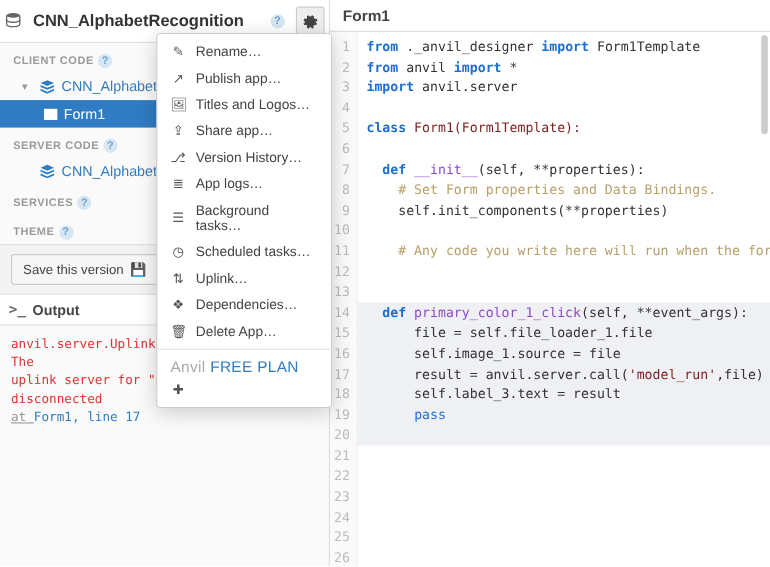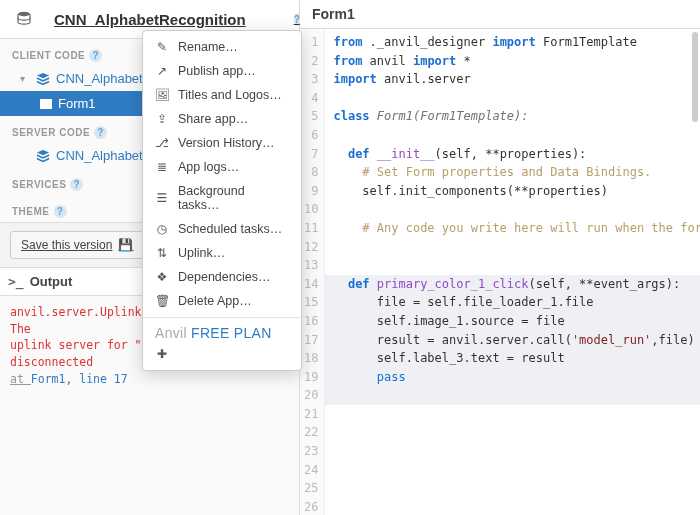--- a/index.html
+++ b/index.html
@@ -11,25 +11,24 @@
     width: 700px;
     height: 515px;
     overflow: hidden;
     position: relative;
   }
   .layout { display: flex; height: 100%; }
   .left { width: 300px; display: flex; flex-direction: column; border-right: 1px solid #ddd; background: #fafafa; }
   .right { flex: 1; display: flex; flex-direction: column; background: #fff; }
 
   .proj-header {
-    display: flex; align-items: center; padding: 6px 16px;
+    display: flex; align-items: center; padding: 6px 4px;
     border-bottom: 1px solid #ddd; background: #fff;
     font-weight: 600; font-size: 15px; color: #333;
-    gap: 22px;
-    text-decoration: underline;
+    gap: 10px;
   }
   .proj-header .db-icon { width:16px; height:16px; color:#666; }
   .proj-header .spacer { flex:1; }
   .icon-btn {
     width: 26px; height: 26px; display:flex; align-items:center; justify-content:center;
     border:1px solid transparent; border-radius:3px; cursor:pointer; color:#888;
   }
   .icon-btn.active { background:#eee; border-color:#ccc; color:#444; }
 
   .section-label {
@@ -48,21 +47,21 @@
   .tree-item .chev { color:#999; font-size:10px; width:10px; }
   .tree-item.child { padding-left: 40px; color:#fff; background:#2f7cc2; }
   .tree-item.child .form-icn { background:#fff; width:12px; height:10px; border:1px solid #fff; }
   .form-icn { width:14px; height:11px; border:1px solid currentColor; position:relative; }
   .form-icn::before { content:""; position:absolute; top:2px; left:0; right:0; border-top:1px solid currentColor; }
   .stack-icon { width:14px; height:14px; }
 
   .save-bar { padding: 8px 10px; border-top:1px solid #ddd; border-bottom:1px solid #ddd; background:#f3f3f3; display:flex; }
   .save-btn {
     background:#f7f7f7; border:1px solid #ccc; border-radius:3px; padding:6px 10px;
-    font-size:12px; cursor:pointer; display:flex; align-items:center; gap:6px; color:#444;text-decoration:underline;
+    font-size:12px; cursor:pointer; display:flex; align-items:center; gap:6px; color:#444;
   }
 
   .output-hdr {
     padding:6px 8px; border-bottom:1px solid #ddd; background:#fff;
     font-size:13px; font-weight:600; color:#444; display:flex; align-items:center; gap:6px;
   }
   .output-body {
     padding:8px 10px; font-family: Menlo, Consolas, monospace; font-size:11.5px;
     line-height:1.45; white-space:pre-wrap; word-break:break-word;
   }
@@ -87,21 +86,21 @@
   .menu .mi-icon { width:14px; text-align:center; color:#555; font-size:12px; }
   .menu .mi-link { color:#2f7cc2; }
 
   
   .right-hdr { padding:6px 12px; border-bottom:1px solid #ddd; font-size:14px; font-weight:600; color:#444; }
   .editor { flex:1; display:flex; font-family:Menlo, Consolas, monospace; font-size:12px; overflow:auto; }
   .gutter { background:#fafafa; border-right:1px solid #eee; color:#bbb; text-align:right; padding:4px 6px 4px 4px; line-height:1.55; user-select:none; }
   .code { padding:4px 8px; line-height:1.55; white-space:pre; flex:1; }
   .kw { color:#1c6fd1; font-weight:600;margin-top:44px; }
   .kw2 { color:#1c6fd1; }
-  .cls { color:#737373;font-style:italic; }
+  .cls { color:#7f1d1d; }
   .fn { color:#8f4ac7;text-align:right; }
   .str { color:#7f1d1d; }
   .cmt { color:#b7a06a; }
   .hl { background:#eef0f3; display:block; margin:0 -8px; padding:0 8px; }
   .scrollbar-v {
     position:absolute; right:0; top:30px; bottom:0; width:10px; background:transparent;
   }
   .scrollbar-v .thumb {
     position:absolute; top:2px; left:2px; right:2px; height:90px;
     background:#ccc; border-radius:5px;

